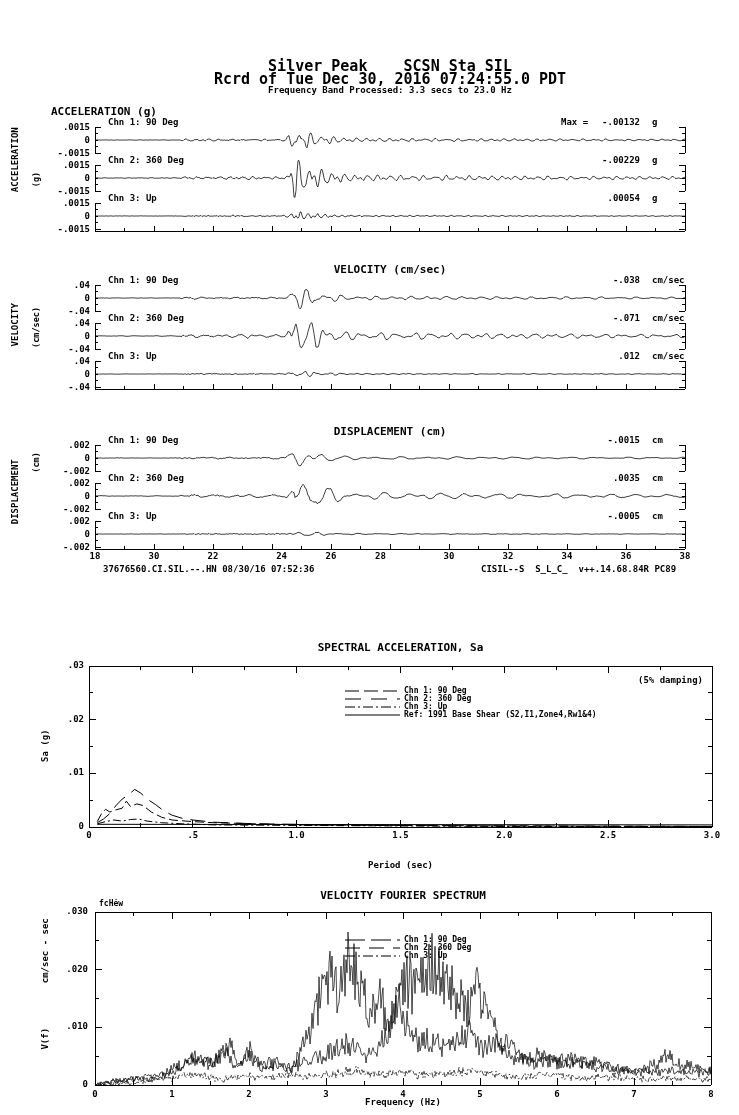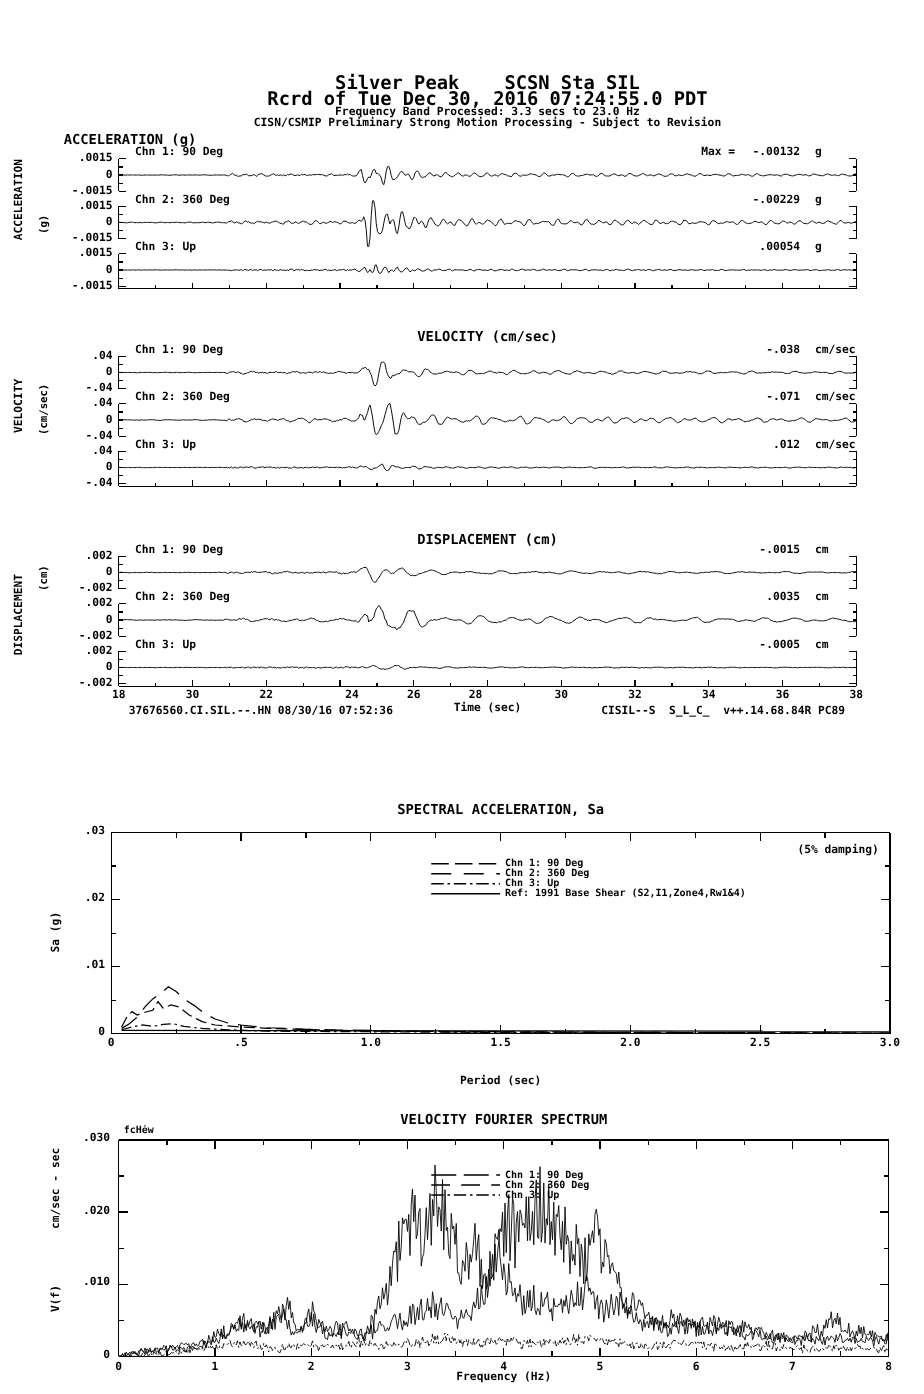--- a/index.html
+++ b/index.html
@@ -316,23 +316,21 @@
       <polyline points="95,1085.0 96,1085.0 97,1085.0 98,1085.0 99,1085.0 100,1082.2 101,1085.0 102,1083.4 103,1082.9 104,1081.7 105,1083.2 106,1082.9 107,1081.3 108,1083.1 109,1082.5 110,1084.2 111,1084.4 112,1081.0 113,1079.7 114,1080.4 115,1081.3 116,1083.4 117,1079.5 118,1079.2 119,1081.8 120,1080.0 121,1082.1 122,1080.6 123,1082.1 124,1078.3 125,1081.9 126,1081.4 127,1081.4 128,1079.2 129,1079.4 130,1079.0 131,1076.2 132,1077.2 133,1080.3 134,1080.9 135,1080.4 136,1076.0 137,1077.9 138,1076.1 139,1077.6 140,1078.7 141,1077.3 142,1076.3 143,1079.1 144,1075.8 145,1074.2 146,1074.7 147,1075.7 148,1075.2 149,1074.6 150,1076.1 151,1074.8 152,1079.1 153,1076.3 154,1074.6 155,1074.2 156,1076.6 157,1075.1 158,1076.9 159,1076.3 160,1073.0 161,1072.8 162,1071.5 163,1075.4 164,1072.8 165,1075.0 166,1075.0 167,1068.2 168,1071.9 169,1073.9 170,1073.3 171,1065.3 172,1070.1 173,1069.2 174,1063.3 175,1066.8 176,1068.5 177,1065.7 178,1069.9 179,1060.6 180,1071.1 181,1069.3 182,1067.1 183,1067.5 184,1065.6 185,1058.7 186,1059.6 187,1063.0 188,1060.1 189,1065.2 190,1063.1 191,1064.4 192,1052.5 193,1063.4 194,1054.9 195,1050.7 196,1062.0 197,1061.8 198,1056.3 199,1061.4 200,1063.1 201,1061.0 202,1062.0 203,1065.5 204,1058.1 205,1056.9 206,1058.8 207,1058.2 208,1056.8 209,1063.4 210,1057.6 211,1064.5 212,1067.1 213,1063.1 214,1061.6 215,1066.9 216,1053.2 217,1063.1 218,1055.3 219,1057.5 220,1055.0 221,1048.6 222,1051.2 223,1045.2 224,1051.4 225,1055.9 226,1052.1 227,1047.4 228,1056.1 229,1044.6 230,1037.9 231,1047.5 232,1040.7 233,1054.3 234,1050.0 235,1058.4 236,1059.2 237,1064.9 238,1063.5 239,1063.7 240,1064.0 241,1061.0 242,1065.9 243,1060.4 244,1058.4 245,1058.3 246,1051.2 247,1047.2 248,1057.3 249,1055.4 250,1041.4 251,1048.8 252,1050.8 253,1057.3 254,1062.6 255,1061.7 256,1061.4 257,1058.4 258,1056.9 259,1063.0 260,1065.4 261,1060.9 262,1065.3 263,1063.7 264,1061.1 265,1062.8 266,1069.2 267,1065.7 268,1059.9 269,1057.0 270,1058.2 271,1067.7 272,1059.4 273,1070.9 274,1062.9 275,1060.4 276,1064.2 277,1068.1 278,1068.9 279,1065.6 280,1066.7 281,1066.0 282,1063.3 283,1066.2 284,1069.7 285,1070.9 286,1071.5 287,1068.2 288,1063.9 289,1063.1 290,1071.0 291,1070.7 292,1066.2 293,1067.0 294,1060.7 295,1064.5 296,1066.9 297,1052.1 298,1053.4 299,1061.6 300,1047.4 301,1051.4 302,1041.5 303,1036.8 304,1047.0 305,1043.3 306,1030.2 307,1039.3 308,1034.7 309,1026.7 310,1044.0 311,1034.2 312,1013.1 313,1028.6 314,1010.5 315,1000.7 316,1001.8 317,993.4 318,1025.4 319,976.8 320,1008.3 321,997.4 322,974.3 323,979.1 324,975.5 325,975.5 326,985.1 327,971.5 328,1004.5 329,963.2 330,951.1 331,977.4 332,956.0 333,991.0 334,986.9 335,969.7 336,966.8 337,1012.9 338,1005.8 339,1002.8 340,987.5 341,966.1 342,991.7 343,974.2 344,954.8 345,996.3 346,959.6 347,972.8 348,932.0 349,952.5 350,981.1 351,965.5 352,967.5 353,984.9 354,943.6 355,999.8 356,951.7 357,984.4 358,981.8 359,1003.4 360,1006.8 361,970.7 362,983.2 363,980.8 364,995.5 365,978.7 366,1018.3 367,1018.3 368,1025.1 369,1027.5 370,1008.3 371,1010.2 372,1017.0 373,994.0 374,1002.1 375,1023.5 376,1003.5 377,1009.7 378,1002.9 379,991.7 380,978.7 381,1008.3 382,995.0 383,987.7 384,1029.1 385,1007.4 386,1030.8 387,1019.9 388,1018.9 389,1031.4 390,1029.0 391,1015.4 392,1028.9 393,1018.1 394,1003.4 395,1024.2 396,987.0 397,990.6 398,991.5 399,983.7 400,1005.7 401,1013.8 402,1023.8 403,1011.0 404,1019.3 405,1036.1 406,1032.7 407,1010.8 408,1026.1 409,1025.4 410,1036.6 411,1035.8 412,1030.3 413,1041.5 414,1034.9 415,1037.0 416,1027.7 417,1040.4 418,1052.2 419,1036.5 420,1050.9 421,1046.6 422,1032.6 423,1045.8 424,1032.1 425,1048.7 426,1044.3 427,1028.2 428,1047.7 429,1051.7 430,1046.6 431,1047.5 432,1052.1 433,1033.8 434,1045.4 435,1044.2 436,1038.3 437,1038.3 438,1033.6 439,1047.1 440,1049.7 441,1046.8 442,1056.8 443,1038.7 444,1045.4 445,1044.8 446,1045.4 447,1043.2 448,1043.7 449,1039.0 450,1050.1 451,1040.2 452,1045.0 453,1036.3 454,1045.9 455,1050.9 456,1040.9 457,1032.2 458,1037.4 459,1045.5 460,1042.1 461,1044.3 462,1025.5 463,1044.5 464,1044.1 465,1029.7 466,1048.0 467,1038.7 468,1027.4 469,1020.6 470,1022.3 471,1032.9 472,1030.3 473,1035.7 474,1033.3 475,1033.5 476,1047.4 477,1040.4 478,1036.3 479,1055.1 480,1043.9 481,1039.9 482,1043.3 483,1057.7 484,1050.8 485,1040.0 486,1045.4 487,1054.5 488,1045.4 489,1035.3 490,1044.6 491,1052.0 492,1047.3 493,1037.0 494,1039.2 495,1052.4 496,1033.6 497,1039.0 498,1041.8 499,1045.8 500,1042.7 501,1037.9 502,1054.7 503,1048.0 504,1051.3 505,1044.5 506,1053.0 507,1057.9 508,1056.7 509,1050.1 510,1056.2 511,1059.2 512,1055.6 513,1057.5 514,1064.9 515,1055.5 516,1061.9 517,1058.0 518,1057.1 519,1062.4 520,1054.6 521,1055.1 522,1052.9 523,1064.5 524,1054.3 525,1059.4 526,1055.8 527,1057.2 528,1061.7 529,1066.5 530,1065.5 531,1057.9 532,1060.4 533,1057.6 534,1069.3 535,1068.1 536,1062.3 537,1067.4 538,1058.5 539,1061.4 540,1059.6 541,1057.0 542,1062.9 543,1066.8 544,1057.8 545,1057.3 546,1060.8 547,1060.0 548,1067.4 549,1060.4 550,1054.2 551,1057.5 552,1055.7 553,1062.8 554,1055.1 555,1061.9 556,1056.7 557,1064.4 558,1060.3 559,1068.6 560,1057.1 561,1068.0 562,1061.2 563,1067.3 564,1067.1 565,1062.9 566,1057.6 567,1067.2 568,1064.4 569,1064.5 570,1068.5 571,1063.4 572,1057.3 573,1067.2 574,1062.2 575,1064.4 576,1059.1 577,1062.9 578,1058.0 579,1058.4 580,1061.6 581,1056.4 582,1068.1 583,1061.1 584,1062.1 585,1061.5 586,1065.6 587,1061.8 588,1063.8 589,1068.8 590,1060.5 591,1064.6 592,1069.6 593,1061.7 594,1069.4 595,1069.6 596,1072.0 597,1067.3 598,1068.6 599,1068.2 600,1066.5 601,1064.5 602,1065.6 603,1067.8 604,1063.8 605,1064.9 606,1066.7 607,1069.4 608,1063.7 609,1071.1 610,1072.0 611,1070.3 612,1071.5 613,1068.9 614,1072.1 615,1069.8 616,1066.9 617,1071.1 618,1074.2 619,1074.3 620,1072.9 621,1067.9 622,1071.9 623,1066.5 624,1074.1 625,1066.6 626,1069.7 627,1066.0 628,1073.6 629,1070.3 630,1072.8 631,1073.1 632,1070.2 633,1072.6 634,1070.0 635,1069.2 636,1075.6 637,1072.5 638,1072.7 639,1070.4 640,1071.8 641,1076.3 642,1068.6 643,1070.8 644,1072.8 645,1067.8 646,1070.1 647,1072.8 648,1072.1 649,1073.9 650,1070.7 651,1072.2 652,1075.3 653,1069.2 654,1071.1 655,1072.6 656,1070.2 657,1073.5 658,1075.5 659,1069.7 660,1076.1 661,1070.4 662,1069.0 663,1072.3 664,1070.9 665,1068.7 666,1069.9 667,1070.7 668,1073.9 669,1067.8 670,1072.7 671,1070.2 672,1066.8 673,1068.7 674,1074.0 675,1073.9 676,1072.2 677,1072.2 678,1070.7 679,1072.8 680,1070.5 681,1073.8 682,1069.8 683,1069.7 684,1074.8 685,1070.8 686,1074.1 687,1073.1 688,1072.8 689,1070.6 690,1073.4 691,1073.3 692,1074.3 693,1069.1 694,1071.5 695,1072.4 696,1070.1 697,1070.3 698,1072.7 699,1077.0 700,1071.7 701,1069.2 702,1072.2 703,1075.3 704,1070.7 705,1070.5 706,1072.0 707,1072.3 708,1075.1 709,1075.1 710,1066.7 711,1074.7 " fill="none" stroke="#000" stroke-width="0.7"></polyline>
       <polyline points="95,1085.0 96,1085.0 97,1084.6 98,1082.7 99,1085.0 100,1084.4 101,1085.0 102,1085.0 103,1082.9 104,1085.0 105,1084.4 106,1085.0 107,1085.0 108,1083.3 109,1082.3 110,1083.7 111,1085.0 112,1084.9 113,1085.0 114,1082.4 115,1084.7 116,1083.9 117,1081.5 118,1084.0 119,1085.0 120,1082.0 121,1083.0 122,1084.9 123,1081.6 124,1082.7 125,1082.6 126,1084.5 127,1083.8 128,1080.8 129,1084.4 130,1084.3 131,1084.2 132,1083.1 133,1080.7 134,1083.1 135,1083.8 136,1083.3 137,1082.1 138,1082.4 139,1082.2 140,1080.4 141,1081.7 142,1081.3 143,1083.6 144,1079.0 145,1082.6 146,1082.7 147,1079.8 148,1081.7 149,1080.8 150,1082.8 151,1078.5 152,1082.2 153,1078.5 154,1077.0 155,1079.4 156,1078.6 157,1079.1 158,1079.8 159,1078.9 160,1079.4 161,1079.5 162,1078.1 163,1081.0 164,1078.9 165,1075.2 166,1076.2 167,1078.2 168,1076.2 169,1078.4 170,1077.1 171,1078.9 172,1081.7 173,1075.8 174,1079.3 175,1079.1 176,1076.4 177,1077.3 178,1078.7 179,1074.9 180,1075.4 181,1076.0 182,1075.4 183,1074.6 184,1072.4 185,1076.1 186,1077.4 187,1074.6 188,1073.8 189,1076.0 190,1072.6 191,1078.0 192,1073.5 193,1076.5 194,1076.5 195,1072.1 196,1075.6 197,1075.4 198,1074.5 199,1072.8 200,1077.6 201,1073.9 202,1074.6 203,1078.1 204,1073.7 205,1072.9 206,1079.1 207,1077.6 208,1075.9 209,1079.6 210,1079.0 211,1074.6 212,1077.6 213,1075.8 214,1078.1 215,1081.5 216,1077.3 217,1077.9 218,1080.4 219,1078.3 220,1077.9 221,1080.5 222,1080.7 223,1081.6 224,1082.2 225,1079.3 226,1075.2 227,1079.6 228,1079.8 229,1077.3 230,1078.3 231,1074.6 232,1077.6 233,1078.2 234,1075.4 235,1075.6 236,1078.6 237,1079.6 238,1075.0 239,1078.6 240,1075.9 241,1076.8 242,1075.7 243,1074.9 244,1075.8 245,1076.3 246,1075.4 247,1076.6 248,1077.9 249,1076.1 250,1072.7 251,1077.7 252,1075.7 253,1076.5 254,1077.2 255,1081.2 256,1076.4 257,1076.7 258,1075.8 259,1077.7 260,1076.4 261,1076.8 262,1075.2 263,1076.8 264,1077.7 265,1078.0 266,1076.0 267,1078.3 268,1077.0 269,1075.9 270,1077.9 271,1076.0 272,1079.5 273,1074.1 274,1079.8 275,1078.2 276,1078.0 277,1076.1 278,1076.6 279,1073.1 280,1077.2 281,1078.3 282,1073.5 283,1074.7 284,1076.2 285,1077.6 286,1072.1 287,1069.6 288,1078.8 289,1072.9 290,1076.2 291,1070.8 292,1076.5 293,1074.4 294,1075.4 295,1076.8 296,1072.2 297,1075.2 298,1074.3 299,1076.4 300,1074.6 301,1076.4 302,1077.5 303,1079.6 304,1076.3 305,1075.4 306,1076.1 307,1080.1 308,1077.6 309,1073.3 310,1076.0 311,1075.8 312,1075.0 313,1076.2 314,1077.9 315,1074.0 316,1075.7 317,1076.0 318,1076.9 319,1075.1 320,1077.1 321,1077.7 322,1077.1 323,1074.2 324,1072.6 325,1074.2 326,1070.8 327,1073.1 328,1076.1 329,1077.7 330,1075.6 331,1076.9 332,1076.6 333,1071.5 334,1074.7 335,1072.3 336,1078.1 337,1073.6 338,1069.6 339,1074.3 340,1074.1 341,1073.8 342,1071.9 343,1076.6 344,1074.8 345,1072.8 346,1067.2 347,1074.5 348,1069.0 349,1074.6 350,1068.5 351,1075.8 352,1074.7 353,1073.2 354,1072.6 355,1069.9 356,1066.4 357,1072.5 358,1067.3 359,1069.1 360,1073.1 361,1074.4 362,1068.8 363,1072.6 364,1070.8 365,1074.7 366,1073.1 367,1071.6 368,1074.4 369,1071.5 370,1077.4 371,1073.1 372,1073.4 373,1071.4 374,1076.4 375,1071.8 376,1073.0 377,1075.0 378,1076.5 379,1070.9 380,1076.4 381,1074.8 382,1072.7 383,1071.4 384,1078.4 385,1076.0 386,1077.7 387,1072.9 388,1076.2 389,1071.6 390,1069.6 391,1074.4 392,1074.9 393,1070.5 394,1073.2 395,1074.7 396,1072.2 397,1075.5 398,1074.5 399,1069.4 400,1070.8 401,1072.6 402,1071.4 403,1073.9 404,1072.5 405,1076.2 406,1070.2 407,1074.3 408,1072.8 409,1070.4 410,1073.1 411,1069.8 412,1070.2 413,1071.2 414,1073.6 415,1074.8 416,1072.6 417,1078.9 418,1078.7 419,1072.5 420,1072.9 421,1075.0 422,1072.3 423,1077.7 424,1071.3 425,1077.4 426,1073.0 427,1074.4 428,1075.0 429,1076.0 430,1073.5 431,1074.6 432,1072.6 433,1077.4 434,1078.0 435,1071.4 436,1076.1 437,1071.8 438,1073.0 439,1074.6 440,1071.7 441,1072.8 442,1073.6 443,1074.7 444,1072.1 445,1076.9 446,1073.9 447,1076.1 448,1072.0 449,1074.5 450,1070.3 451,1074.7 452,1072.1 453,1075.7 454,1070.2 455,1073.1 456,1076.0 457,1074.6 458,1072.1 459,1067.4 460,1074.2 461,1071.0 462,1076.2 463,1067.4 464,1072.2 465,1073.8 466,1073.4 467,1075.0 468,1069.0 469,1069.7 470,1069.3 471,1072.7 472,1068.1 473,1069.6 474,1070.0 475,1070.8 476,1071.2 477,1072.9 478,1070.9 479,1072.1 480,1072.2 481,1069.9 482,1071.1 483,1073.9 484,1075.3 485,1071.5 486,1076.0 487,1070.6 488,1074.5 489,1072.5 490,1072.4 491,1072.8 492,1071.1 493,1075.2 494,1074.0 495,1077.4 496,1071.0 497,1075.4 498,1074.3 499,1074.1 500,1073.2 501,1075.2 502,1075.8 503,1077.6 504,1075.1 505,1078.4 506,1073.7 507,1079.2 508,1076.4 509,1074.5 510,1074.5 511,1078.3 512,1078.0 513,1074.6 514,1076.9 515,1079.5 516,1075.2 517,1075.8 518,1078.8 519,1078.5 520,1077.9 521,1079.4 522,1078.8 523,1076.4 524,1074.6 525,1073.1 526,1079.7 527,1077.8 528,1074.2 529,1075.7 530,1078.4 531,1072.5 532,1077.8 533,1078.1 534,1076.4 535,1075.3 536,1078.8 537,1075.0 538,1073.4 539,1072.1 540,1072.5 541,1072.7 542,1073.4 543,1074.9 544,1073.7 545,1075.9 546,1074.4 547,1072.4 548,1073.6 549,1076.0 550,1077.4 551,1076.1 552,1075.4 553,1073.8 554,1074.0 555,1074.7 556,1073.2 557,1075.5 558,1073.5 559,1074.2 560,1074.5 561,1073.5 562,1078.2 563,1073.5 564,1079.0 565,1079.5 566,1075.8 567,1075.5 568,1076.5 569,1074.5 570,1076.2 571,1081.0 572,1074.1 573,1076.2 574,1076.7 575,1077.1 576,1079.2 577,1078.0 578,1078.7 579,1075.7 580,1080.4 581,1078.6 582,1078.9 583,1076.6 584,1079.7 585,1076.5 586,1079.4 587,1081.4 588,1076.7 589,1079.2 590,1078.9 591,1078.0 592,1074.8 593,1079.0 594,1078.7 595,1079.2 596,1074.1 597,1077.8 598,1074.0 599,1077.2 600,1076.6 601,1078.0 602,1075.9 603,1077.4 604,1076.3 605,1076.6 606,1075.1 607,1074.2 608,1080.7 609,1080.0 610,1075.8 611,1076.6 612,1077.5 613,1073.0 614,1080.1 615,1072.8 616,1078.4 617,1078.2 618,1079.3 619,1074.3 620,1073.6 621,1080.8 622,1077.9 623,1079.5 624,1080.4 625,1077.4 626,1079.0 627,1075.6 628,1077.2 629,1078.7 630,1079.5 631,1079.6 632,1077.8 633,1078.2 634,1079.5 635,1079.6 636,1079.4 637,1077.3 638,1076.6 639,1078.8 640,1079.4 641,1078.0 642,1082.6 643,1075.9 644,1079.3 645,1078.7 646,1080.9 647,1081.0 648,1082.0 649,1078.5 650,1077.3 651,1077.4 652,1081.0 653,1078.9 654,1079.8 655,1081.1 656,1080.5 657,1078.3 658,1078.6 659,1079.9 660,1078.1 661,1078.3 662,1078.5 663,1076.3 664,1077.1 665,1077.7 666,1081.1 667,1076.5 668,1079.3 669,1075.9 670,1077.3 671,1080.2 672,1078.5 673,1078.4 674,1079.7 675,1076.3 676,1079.7 677,1080.5 678,1077.7 679,1080.3 680,1077.6 681,1080.7 682,1078.0 683,1079.0 684,1079.1 685,1077.9 686,1075.5 687,1077.3 688,1076.8 689,1080.0 690,1078.5 691,1080.1 692,1079.4 693,1079.4 694,1078.9 695,1080.1 696,1079.1 697,1078.4 698,1078.5 699,1077.6 700,1079.0 701,1078.6 702,1081.6 703,1082.2 704,1078.0 705,1081.2 706,1078.1 707,1076.5 708,1082.4 709,1079.0 710,1079.8 711,1078.8 " fill="none" stroke="#000" stroke-width="0.7" stroke-dasharray="6,2,2,2"></polyline>
       <line x1="345" y1="940" x2="400" y2="940" stroke="#000" stroke-width="1.2" shape-rendering="auto" stroke-dasharray="20,6"></line>
       <line x1="345" y1="948" x2="400" y2="948" stroke="#000" stroke-width="1.2" shape-rendering="auto" stroke-dasharray="15,9"></line>
       <line x1="345" y1="956" x2="400" y2="956" stroke="#000" stroke-width="1.2" shape-rendering="auto" stroke-dasharray="10,3,2,3"></line>
     </svg>
 
   <div class="abs ctr b t13 pre" style="left:41px;right:0;top:59px;">Silver Peak    SCSN Sta SIL</div>
   <div class="abs ctr b t13 pre" style="left:41px;right:0;top:72px;">Rcrd of Tue Dec 30, 2016 07:24:55.0 PDT</div>
   <div class="abs ctr b t9 pre" style="left:41px;right:0;top:86px;">Frequency Band Processed: 3.3 secs to 23.0 Hz</div>
-  <div class="abs ctr b t9 pre" style="left:41px;right:0;top:95px;">CISN/CSMIP Preliminary Strong Motion Processing - Subject to Revision</div>
-
-  <div class="abs ctr b t9" style="left:41px;right:0;top:563px;">Time (sec)</div>
+
   <div class="abs b t9 pre" style="left:103px;top:565px;">37676560.CI.SIL.--.HN 08/30/16 07:52:36</div>
   <div class="abs b t9 pre" style="left:481px;top:565px;">CISIL--S  S_L_C_  v++.14.68.84R PC89</div>
 
   <div class="abs ctr b t11" style="left:62px;right:0;top:642px;">SPECTRAL ACCELERATION, Sa</div>
   <div class="abs rgt b t9" style="left:500px;width:203px;top:676px;">(5% damping)</div>
   <div class="vlab b t9" style="left:-24px;top:741px;">Sa (g)</div>
   <div class="abs ctr b t9" style="left:62px;right:0;top:841px;margin-top:20px;">Period (sec)</div>
 
   <div class="abs ctr b t11" style="left:67px;right:0;top:890px;">VELOCITY FOURIER SPECTRUM</div>
   <div class="abs b t8" style="left:99px;top:900px;">fcHėw</div>

